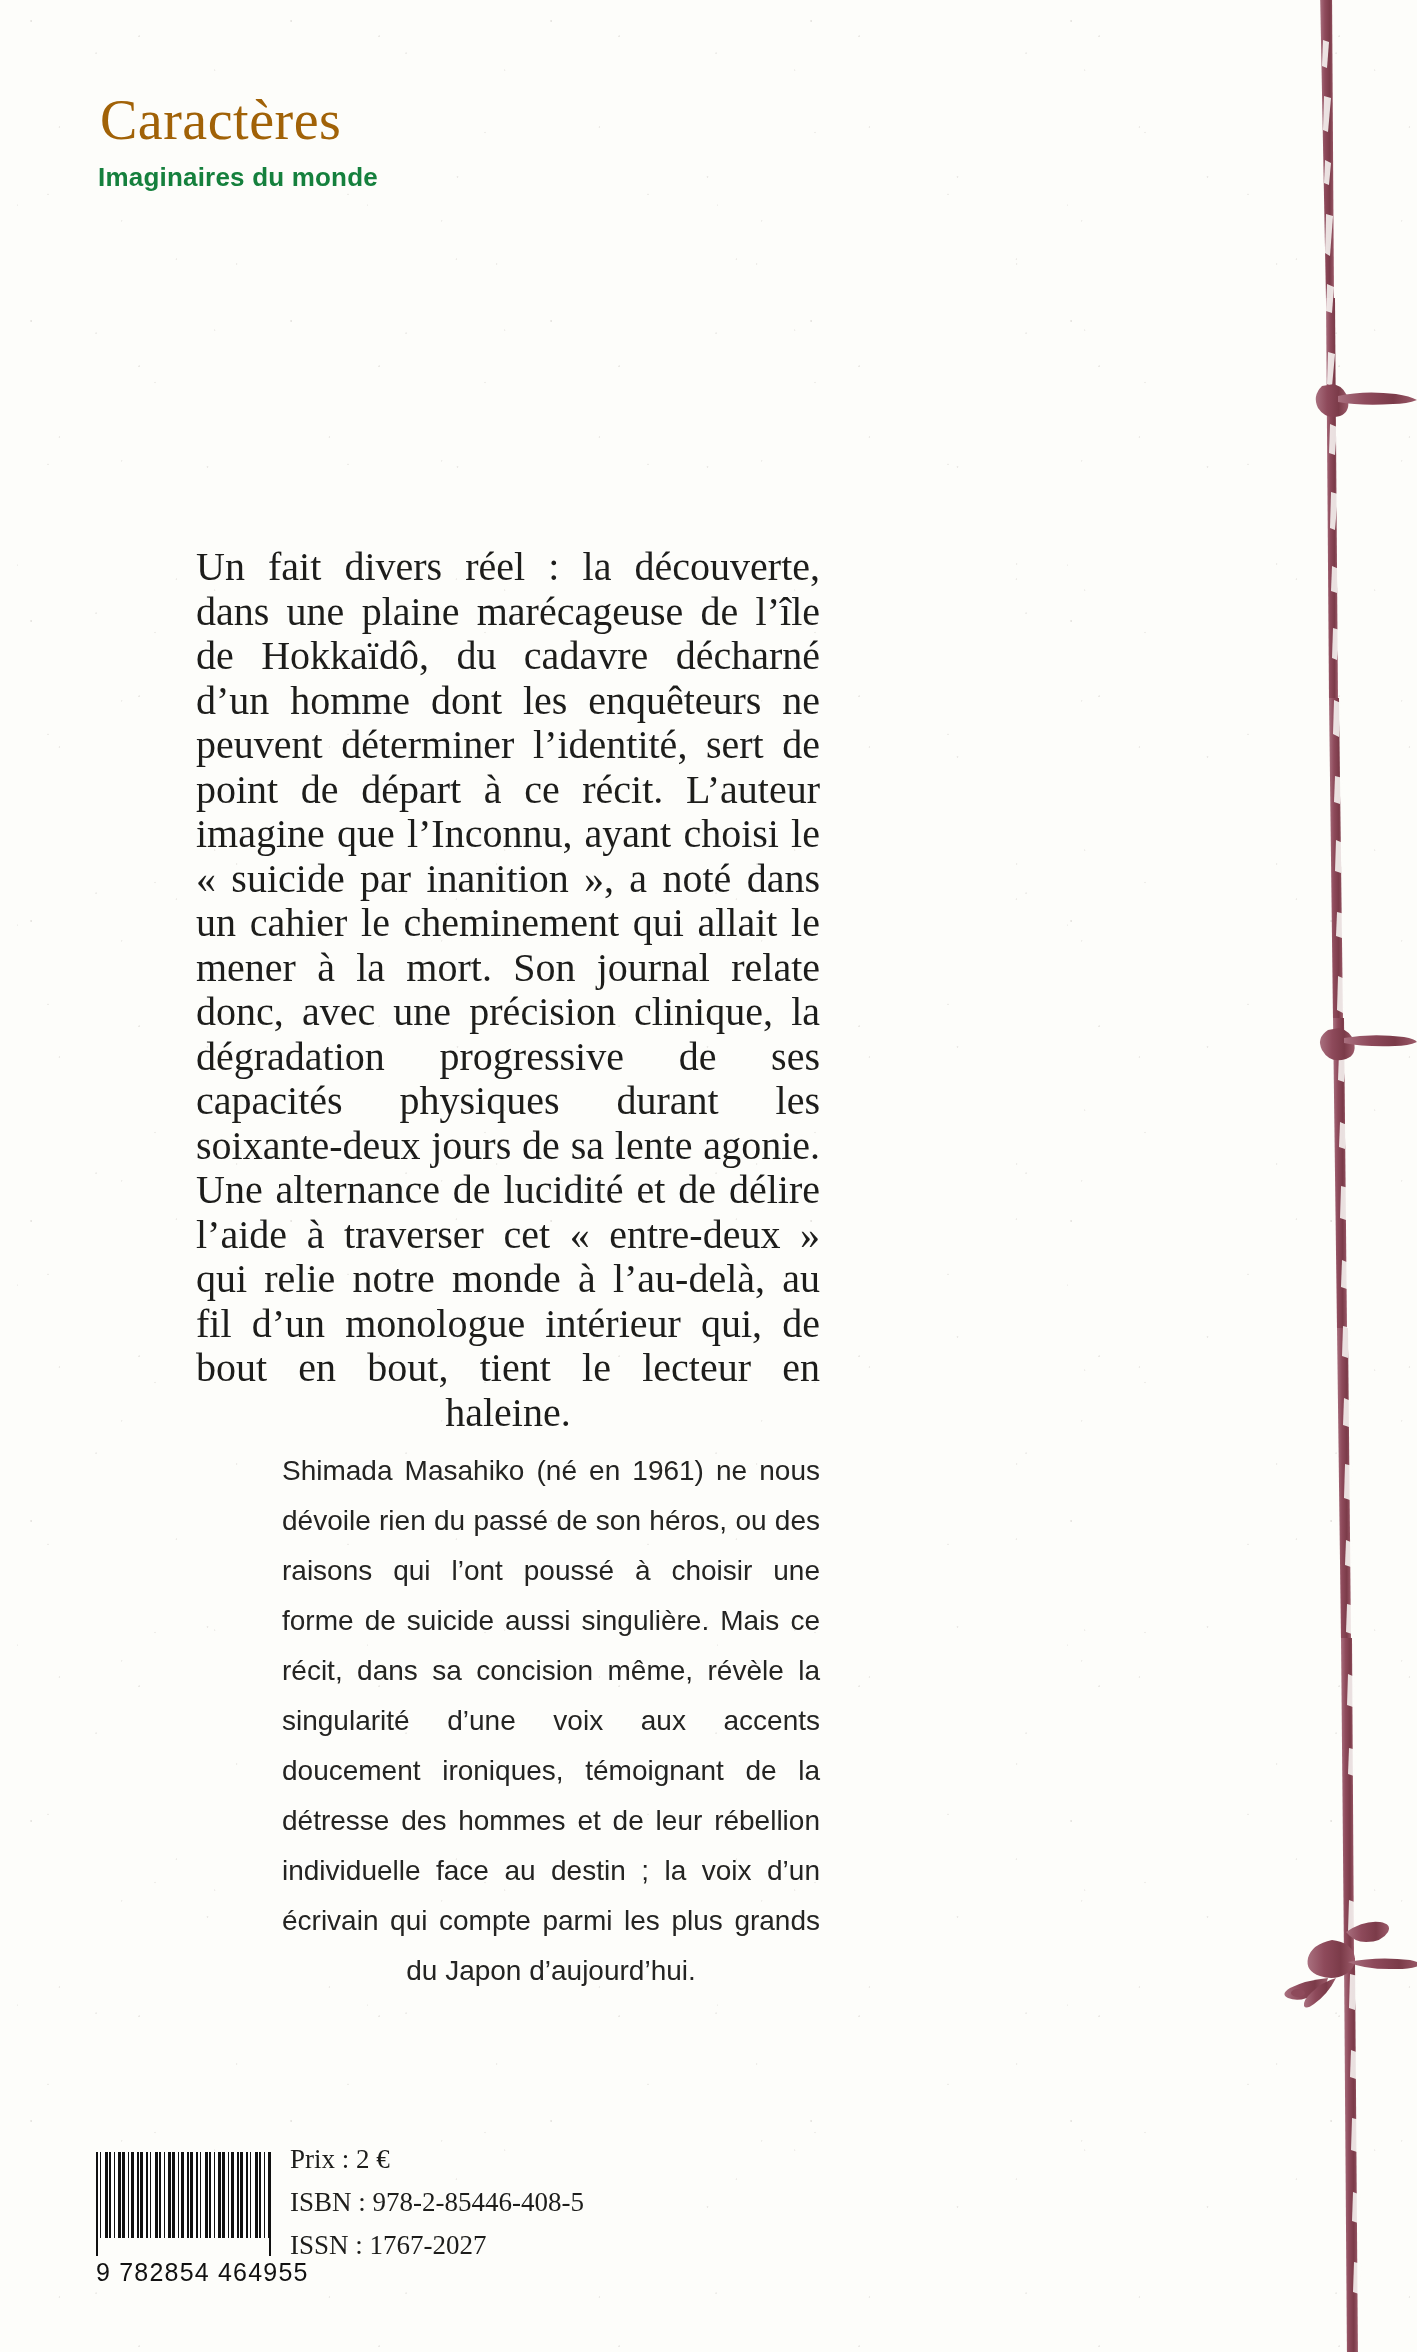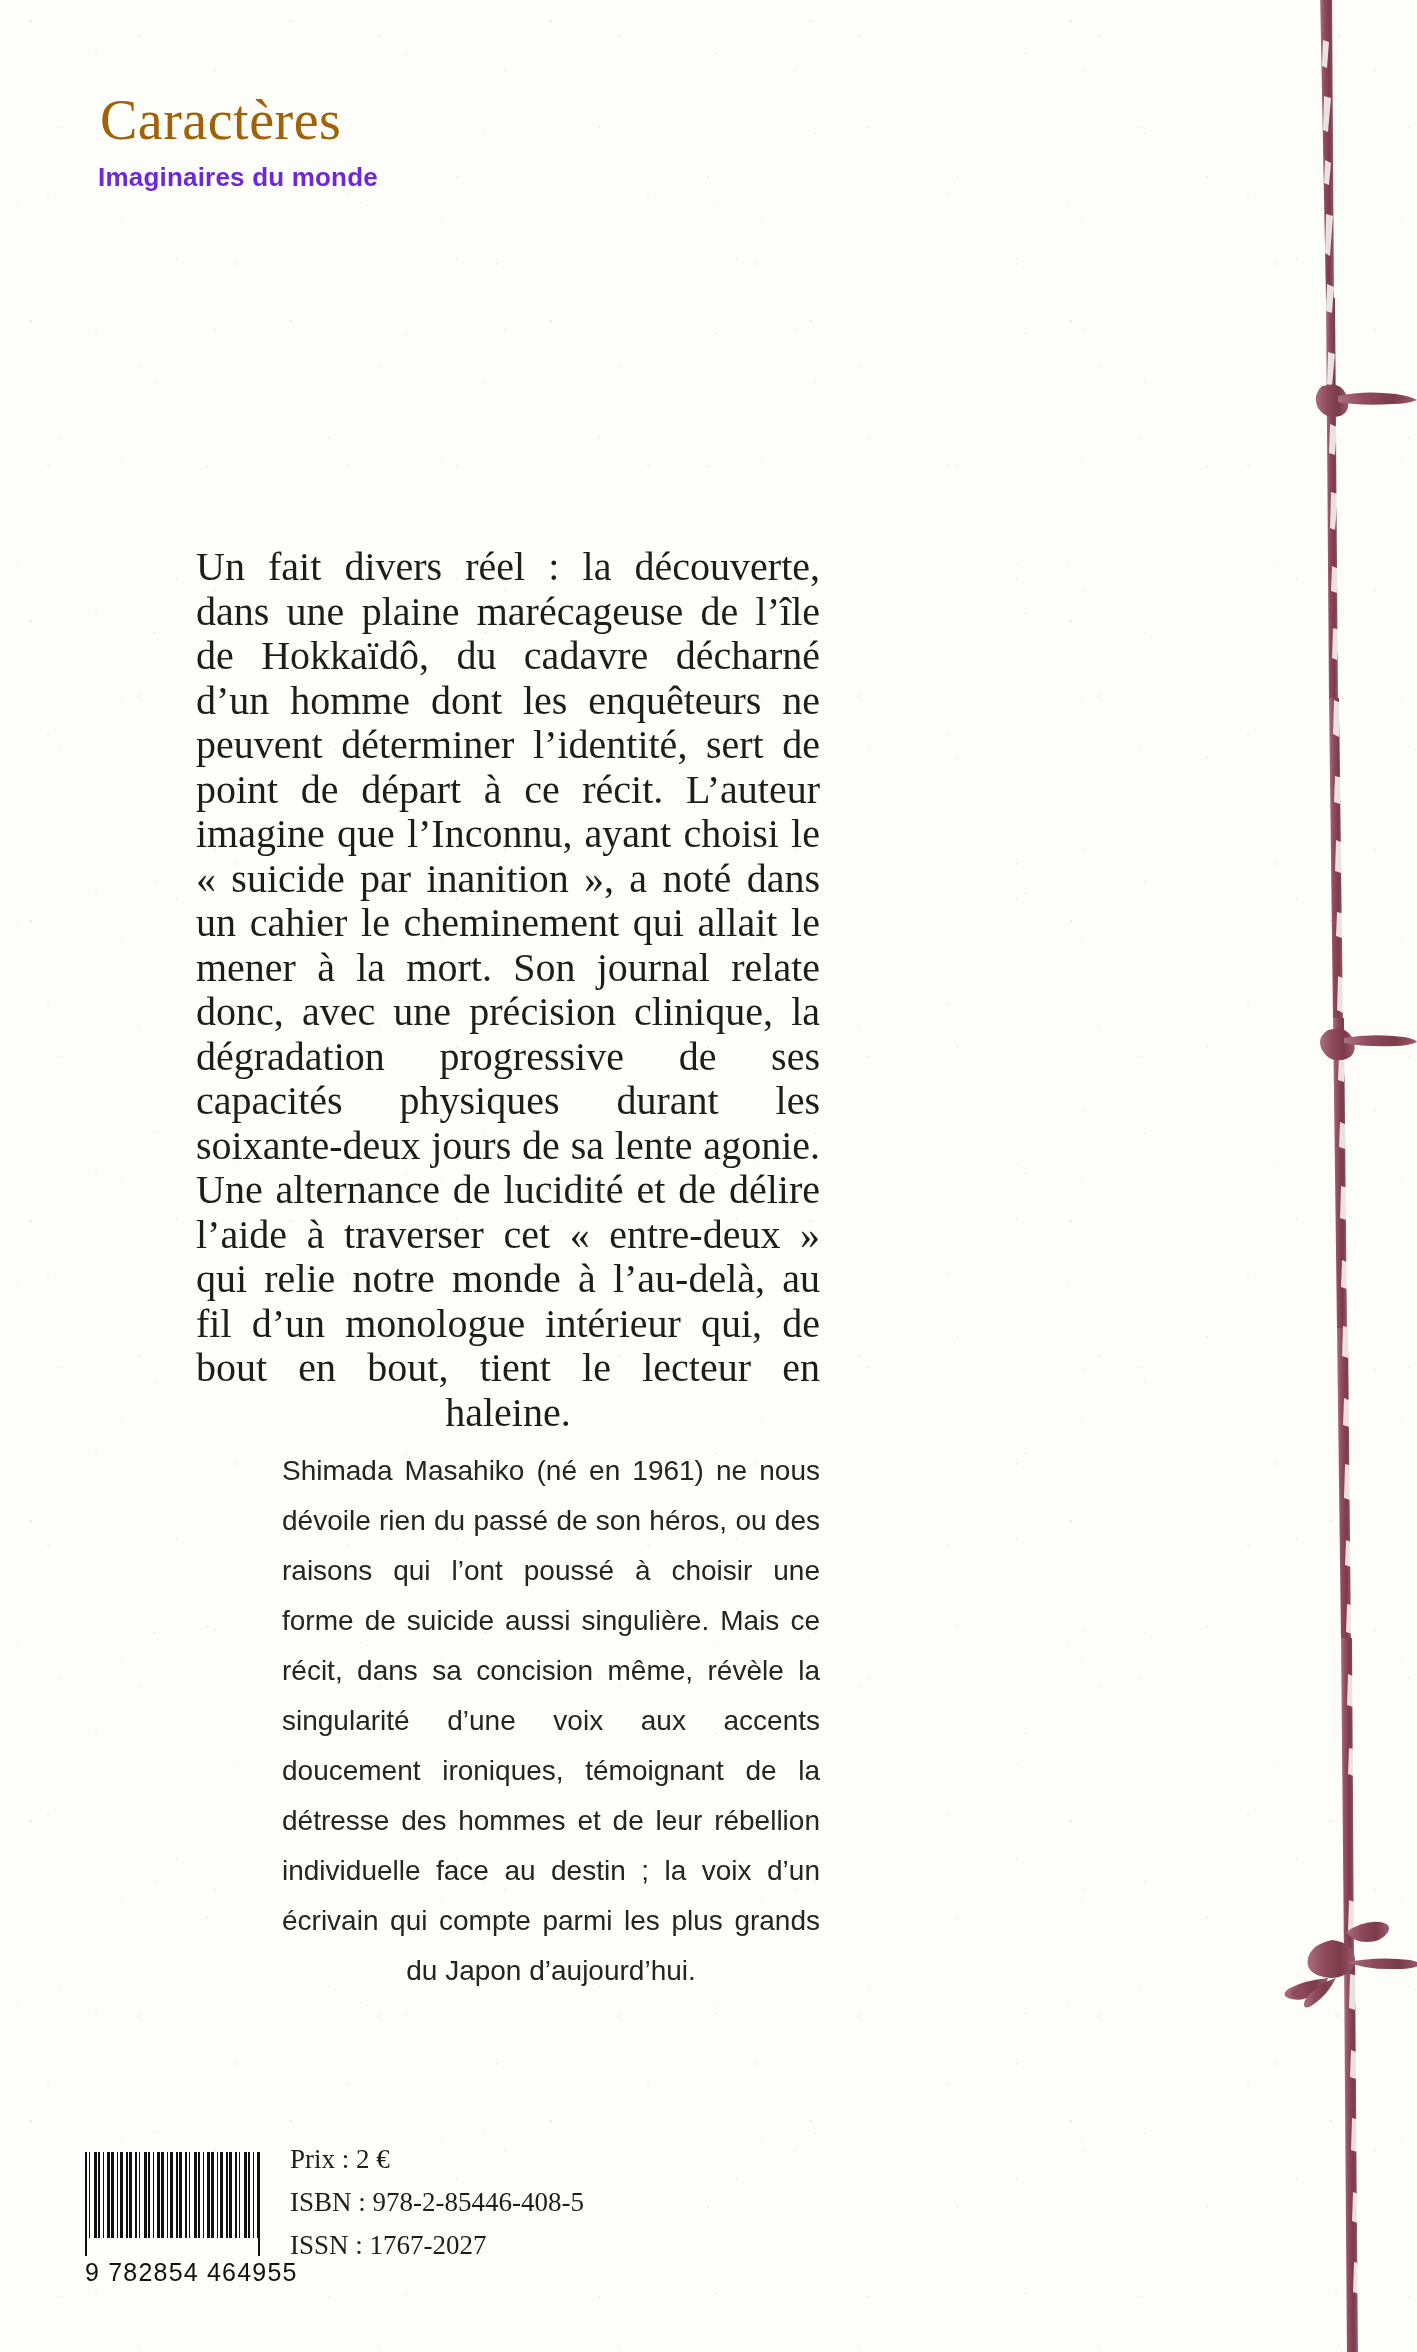--- a/index.html
+++ b/index.html
@@ -40,21 +40,21 @@
     font-family:"Liberation Serif",serif;
     font-size:56px;line-height:1.0;
     color:#a16207;
     letter-spacing:.5px;
     font-weight:400;
     margin:4px;
   }
   .brand-sub{
     font-family:"Liberation Sans",sans-serif;
     font-size:26px;font-weight:700;
-    color:#6d28d9;
+    color:#15803d;
     letter-spacing:.2px;
     margin:14px 0 12px 2px;
   }
 
   
   .copy-block{position:absolute;}
   #para-one{
     left:196px;top:505px;width:624px;
     font-family:"Liberation Serif",serif;
     font-size:40px;
@@ -81,21 +81,21 @@
     position:absolute;left:290px;top:2138px;
     font-family:"Liberation Serif",serif;
     font-size:27px;
     line-height:43px;
     color:#1d1d1b;
   }
   #colophon div{white-space:pre;}
 
   
   #barcode-block{
-    position:absolute;left:85px;top:2152px;
+    position:absolute;left:96px;top:2152px;
     width:158px;
     text-align:center;
   }
   #barcode-bars{
     height:86px;width:175px;
     background-color:#fff;
     background-image:repeating-linear-gradient(
       to right,
       #111 0 2px, #fff 2px 4px, #111 4px 5px, #fff 5px 9px,
       #111 9px 12px, #fff 12px 13px, #111 13px 15px, #fff 15px 18px,

